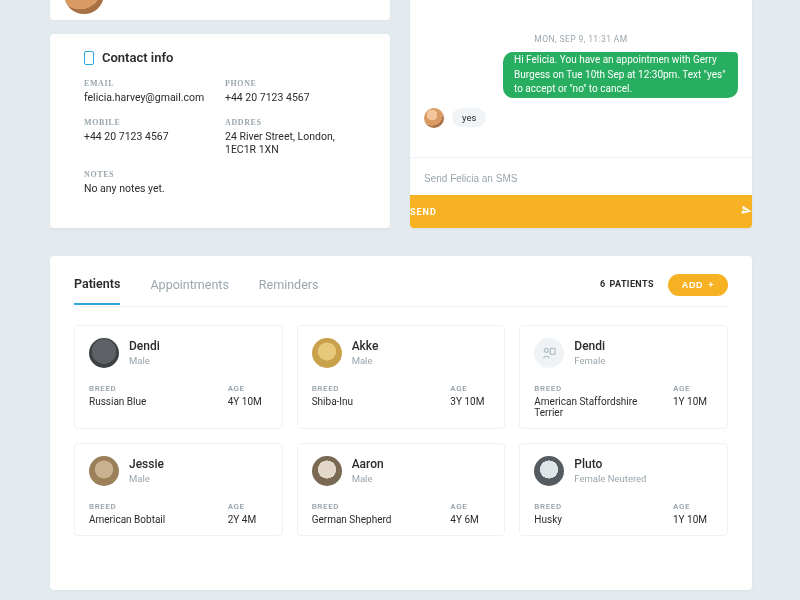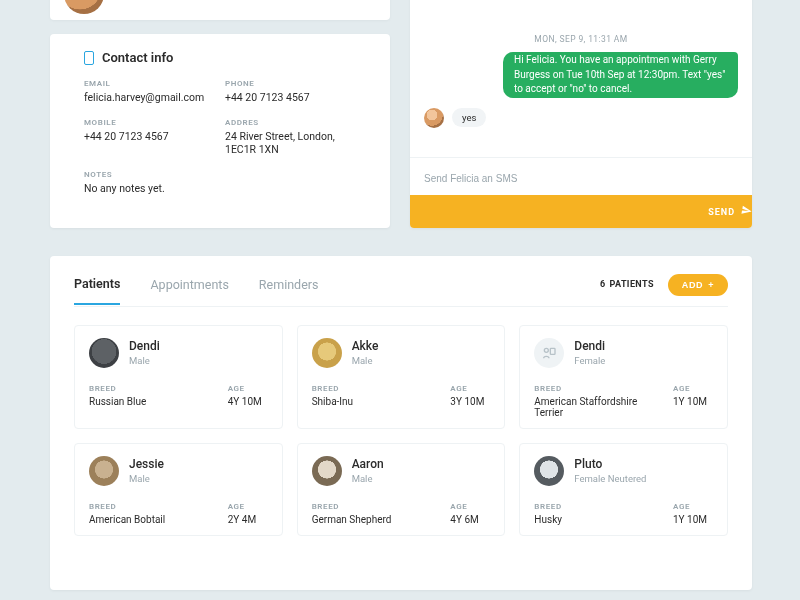--- a/index.html
+++ b/index.html
@@ -30,21 +30,21 @@
     padding: 16px 34px;
   }
   .contact-card h3 {
     font-size: 13px; font-weight: 600; color: #2b2b2b; margin-bottom: 14px;
     display: flex; align-items: center; gap: 8px;
   }
   .contact-icon {
     width: 10px; height: 14px; border: 1.5px solid #2aa6e0; border-radius: 2px; position: relative;
   }
   .cgrid { display: grid; grid-template-columns: 1fr 1fr; row-gap: 14px; column-gap: 10px; }
-  .cgrid .lbl { font-size: 8px; letter-spacing: 0.6px; color: #9aa6ad; font-weight: 600; margin-bottom: 3px; }
+  .cgrid .lbl { font-size: 8px; letter-spacing: 0.6px; color: #9aa6ad; font-weight: 600; margin-bottom: 3px; font-family: Liberation Serif, serif; }
   .cgrid .val { font-size: 10.5px; color: #2b2b2b; }
   .cgrid .full { grid-column: 1 / -1; }
   .muted { color: #9aa6ad; }
 
   
   .chat-card {
     position: absolute; left: 410px; top: -6px; width: 342px; height: 234px;
     background: #fff; border-radius: 4px; box-shadow: 0 1px 3px rgba(0,0,0,0.05);
     display: flex; flex-direction: column; overflow: hidden;
   }
@@ -60,21 +60,21 @@
     background: radial-gradient(circle at 40% 35%, #f2c59b 0 30%, #d99a63 31% 60%, #a67044 61% 100%);
   }
   .reply-pill { background: #f1f4f6; color: #2b2b2b; font-size: 9.5px; padding: 4px 10px; border-radius: 12px; text-align: center; }
   .chat-input-row { border-top: 1px solid #eef2f4; padding: 9px 14px; }
   .chat-input {
     width: 100%; border: none; outline: none; font-size: 10px; background: transparent; color: #2b2b2b;
   }
   .chat-input::placeholder { color: #9aa6ad; }
   .send-bar {
     background: #f6b222; color: #fff; text-align: center; font-size: 9px; letter-spacing: 1px;
-    font-weight: 700; padding: 10px 0; display: flex; align-items: center; justify-content: flex-end; gap: 6px;
+    font-weight: 700; padding: 10px 0; display: flex; align-items: center; justify-content: space-between; gap: 6px;
     cursor: pointer;
   }
   .send-icon { display:inline-block; transform: rotate(10deg); }
   .send-icon svg { width: 11px; height: 11px; fill: #fff; }
 
   
   .patients-card {
     position: absolute; left: 50px; top: 256px; width: 702px; height: 334px;
     background: #fff; border-radius: 4px; box-shadow: 0 1px 3px rgba(0,0,0,0.05);
     padding: 18px 24px 10px 24px;

